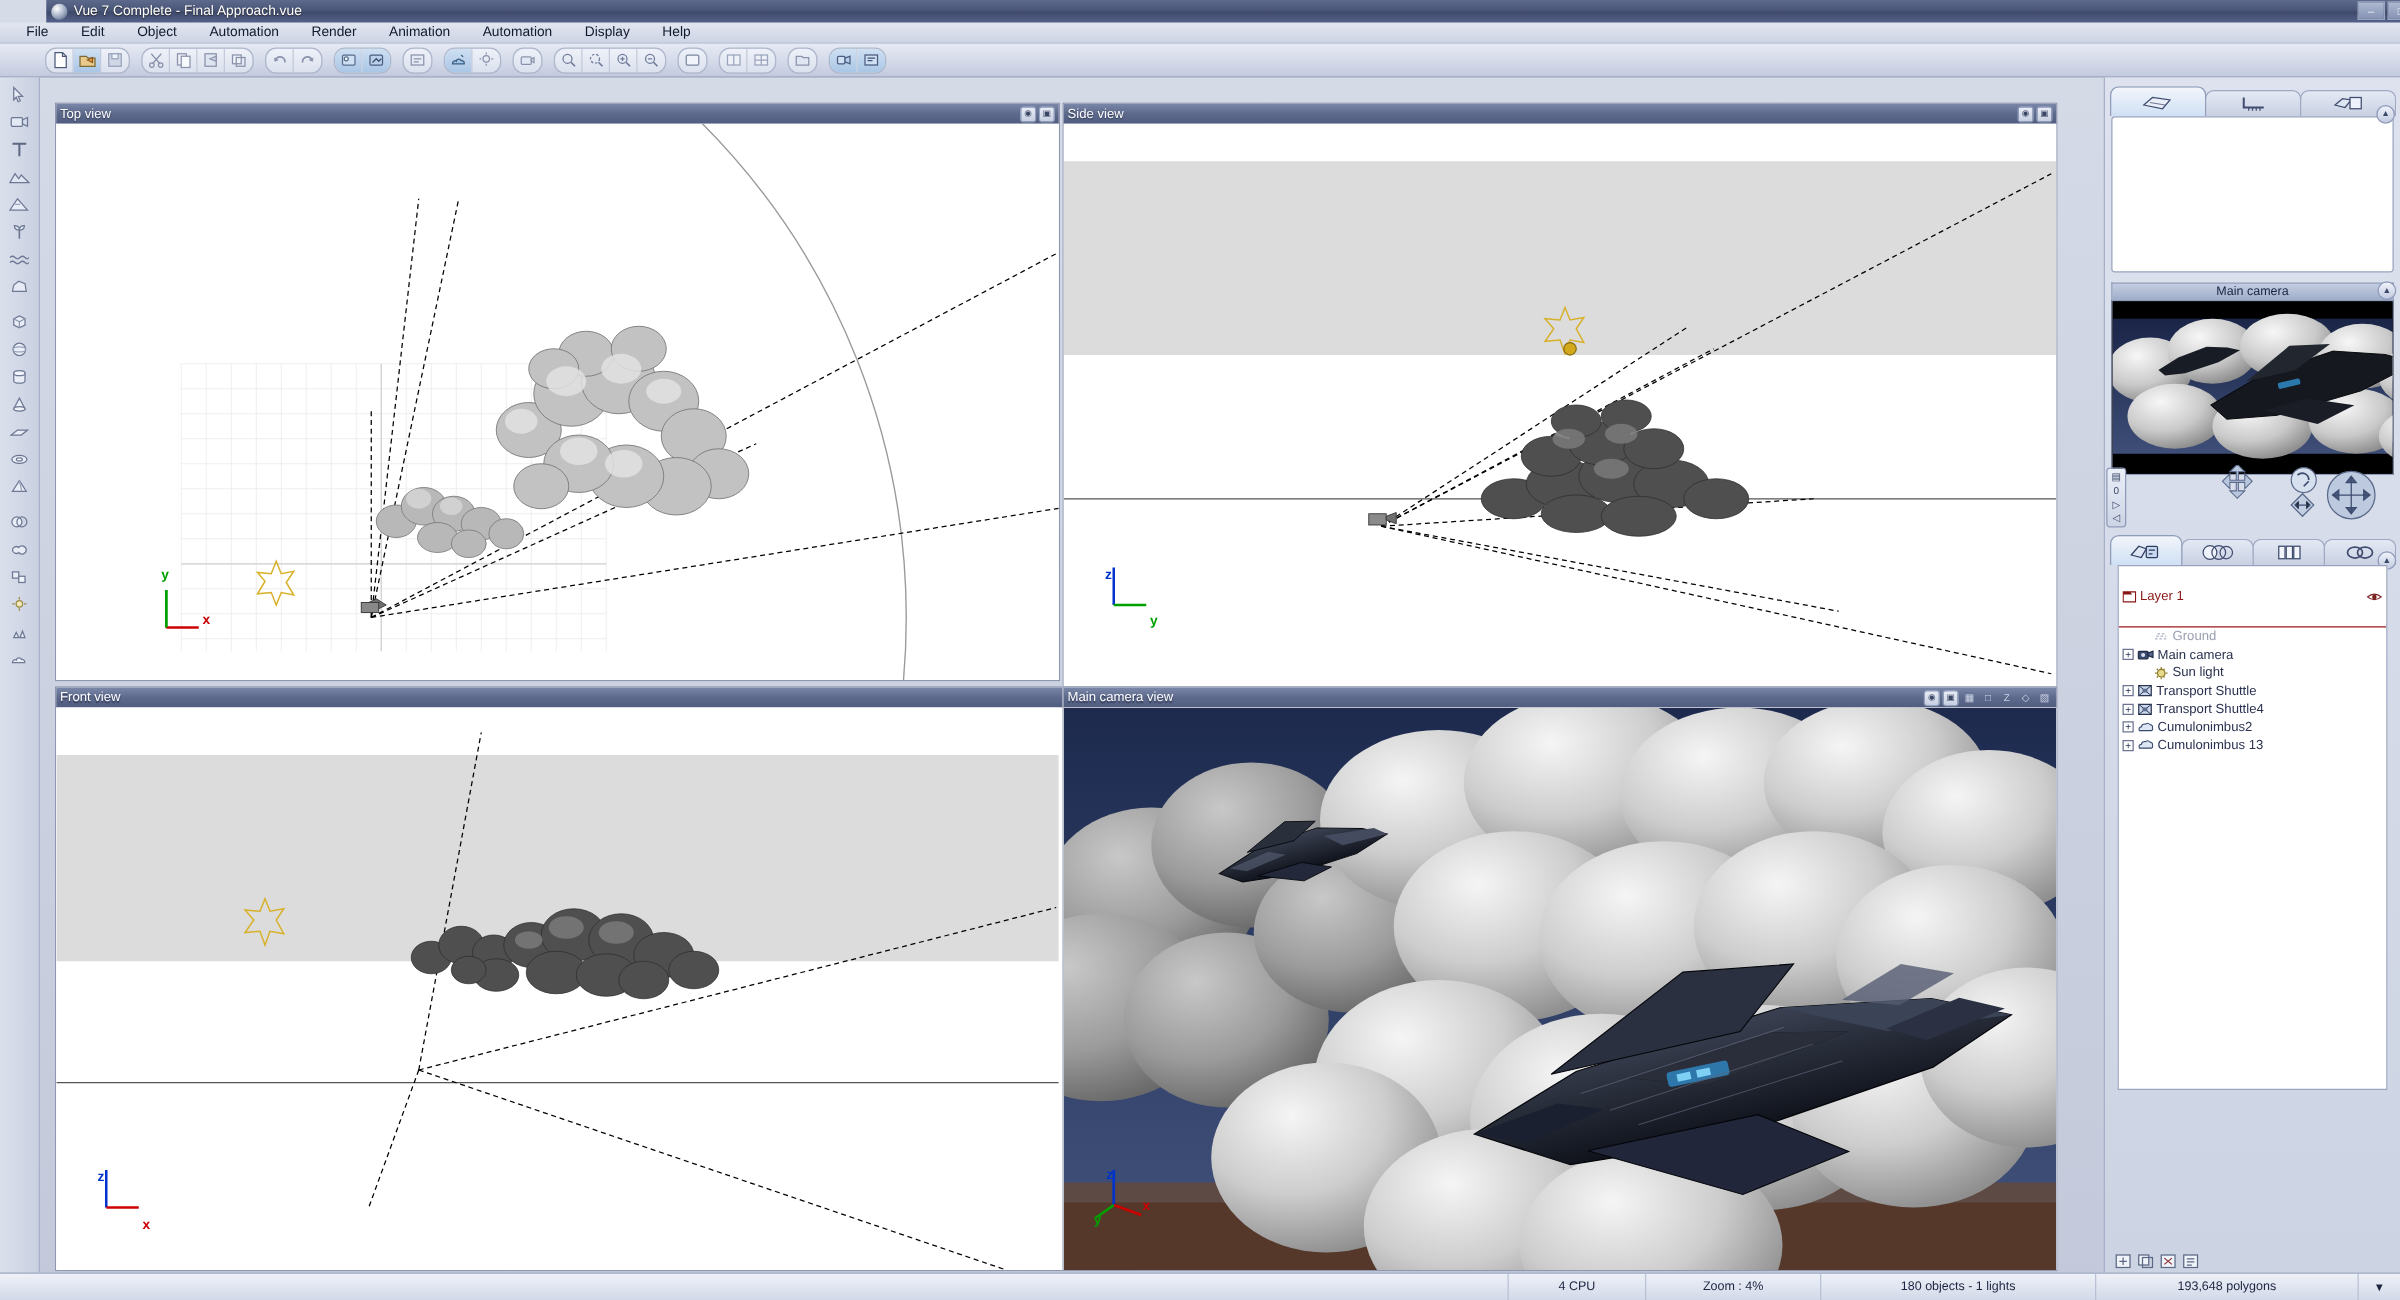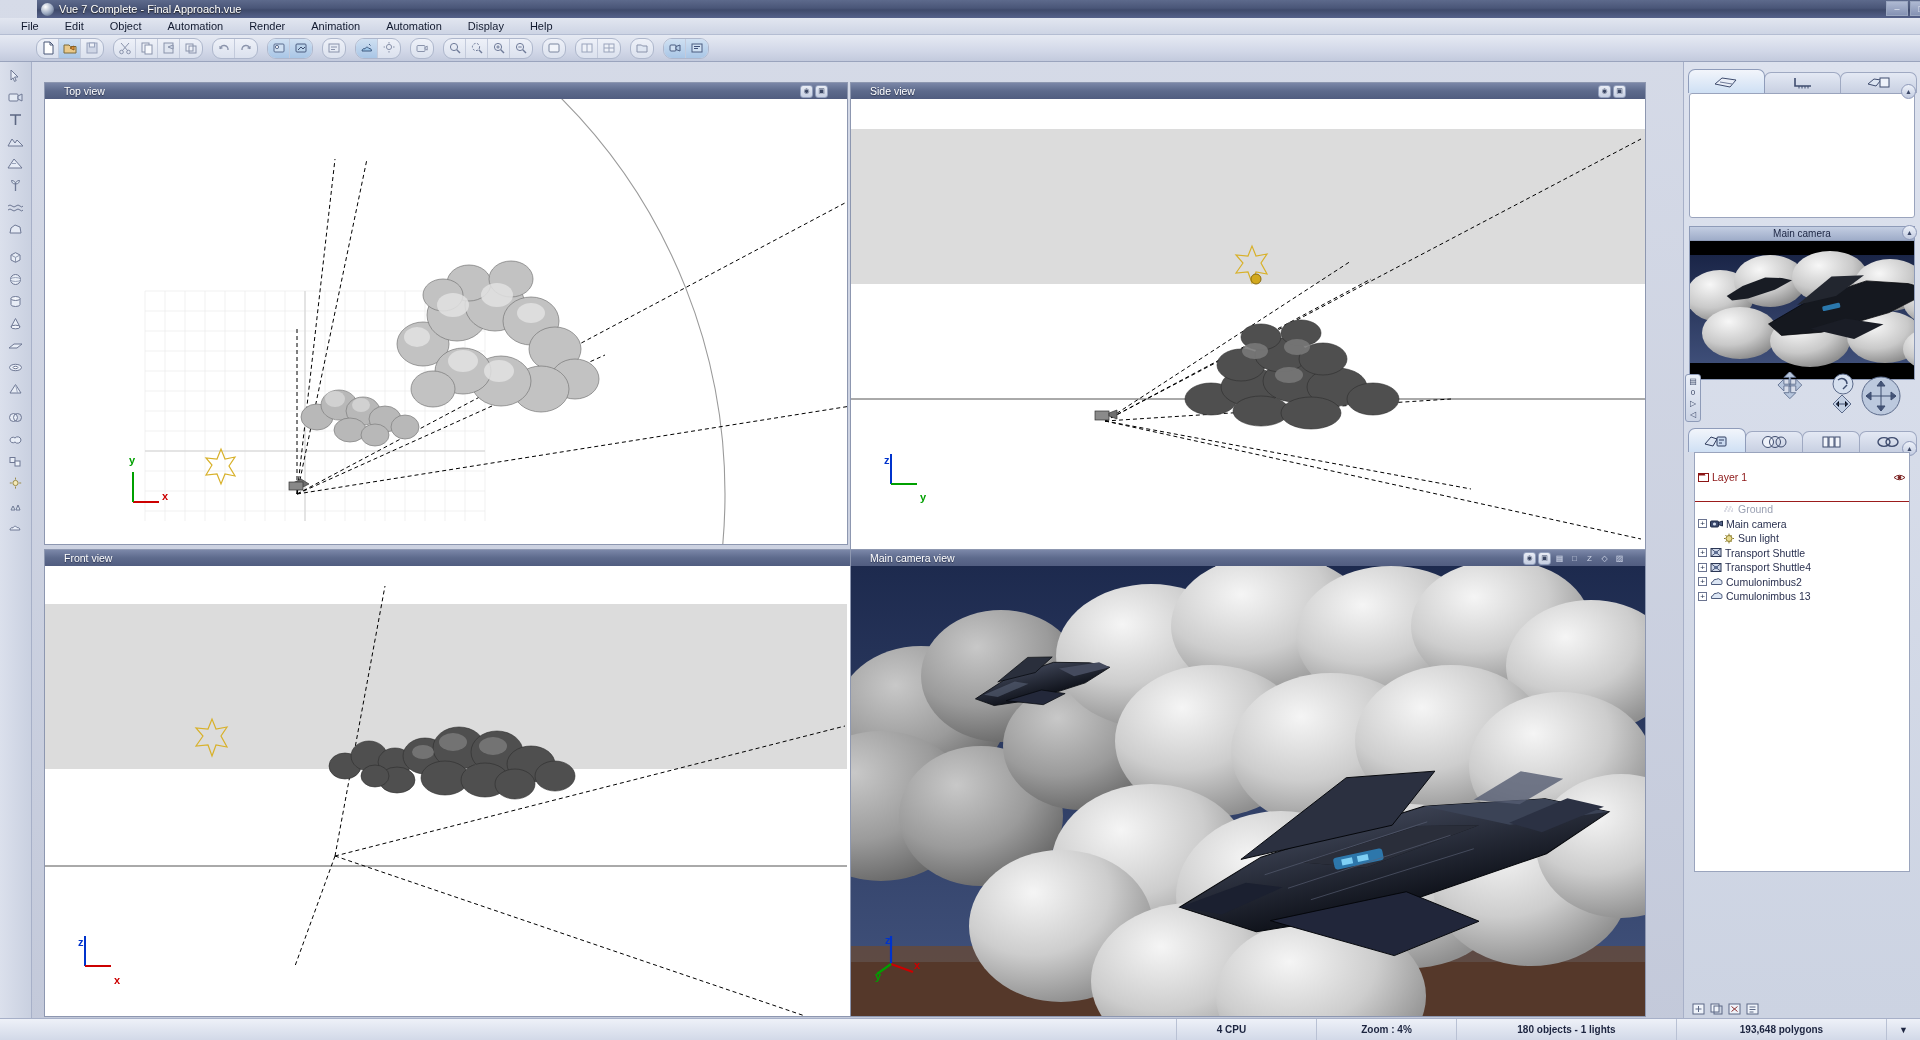--- a/index.html
+++ b/index.html
@@ -54,21 +54,21 @@
     border-right:1px solid #a7b0c8;
     display:flex;flex-direction:column;align-items:center;padding-top:3px;gap:1px;}
   .rbtn{width:24px;height:21px;display:flex;align-items:center;justify-content:center;
     border:1px solid transparent;border-radius:3px;}
   .rbtn svg{display:block;}
   .rsep{width:20px;height:5px;}
 
   
   .vp{position:absolute;background:#fff;border:1px solid #8d97b0;}
   .vp-head{height:16px;background:linear-gradient(#7b87a8,#5d6a8c 50%,#515d80);
-    display:flex;align-items:center;padding:0 19px;}
+    display:flex;align-items:center;padding:0 3px;}
   .vp-title{font-size:10.5px;color:#fff;flex:1;white-space:nowrap;
     text-shadow:0 1px 1px #2d3550;}
   .vp-btns{display:flex;gap:2px;align-items:center;}
   .vpb{width:13px;height:13px;border:1px solid #93a0bd;border-radius:3px;
     background:linear-gradient(#e9edf6,#c6cfe2);
     display:flex;align-items:center;justify-content:center;font-size:7px;color:#3b4straight;}
   .vpb{color:#3b4764;}
   .vpb.flat{border:none;background:none;color:#cdd4e6;font-size:8px;}
   .vp-body{position:absolute;left:0;right:0;top:16px;bottom:0;overflow:hidden;
     background:#fff;}
@@ -105,21 +105,21 @@
   .exp{width:9px;height:9px;border:1px solid #6b7490;background:#fff;
     font-size:8px;line-height:7px;text-align:center;color:#23304f;flex:0 0 auto;}
   .expspacer{width:9px;flex:0 0 auto;}
   .ind{width:10px;flex:0 0 auto;}
 
   
   .status{position:absolute;left:0;right:0;bottom:0;height:22px;
     background:linear-gradient(#eef1f8,#d2d9e8);border-top:1px solid #a7b0c8;
     display:flex;align-items:center;}
   .st-cell{border-left:1px solid #b9c1d4;height:100%;display:flex;
-    align-items:center;justify-content:center;font-size:10px;color:#1d2540;font-weight:bold;}
+    align-items:center;justify-content:center;font-size:10px;color:#1d2540;}
 
   .dashed{stroke:#000;stroke-width:1;stroke-dasharray:4 3;fill:none;}
 </style>
 </head>
 <body>
 
 <div id="app">
 
   <div class="titlebar">
     <div class="tb-icon"></div>
@@ -1005,19 +1005,19 @@
       <svg width="13" height="12" viewBox="0 0 13 12">
         <rect x="1" y="1" width="11" height="10" fill="#eff3fa" stroke="#5c6885"></rect>
         <path d="M3.5 4h6M3.5 6.5h6M3.5 9h4" stroke="#5c6885"></path>
       </svg>
     </div>
   </div>
 
   <div class="status">
     <div class="st-cell" style="flex:1;border-left:none;"></div>
     <div class="st-cell" style="width:110px;">4 CPU</div>
-    <div class="st-cell" style="width:140px;margin-left:30px;">Zoom : 4%</div>
+    <div class="st-cell" style="width:140px;">Zoom : 4%</div>
     <div class="st-cell" style="width:220px;">180 objects - 1 lights</div>
     <div class="st-cell" style="width:210px;">193,648 polygons</div>
     <div class="st-cell" style="width:34px;font-size:9px;">▼</div>
   </div>
 
 </div>
 
 </body></html>

